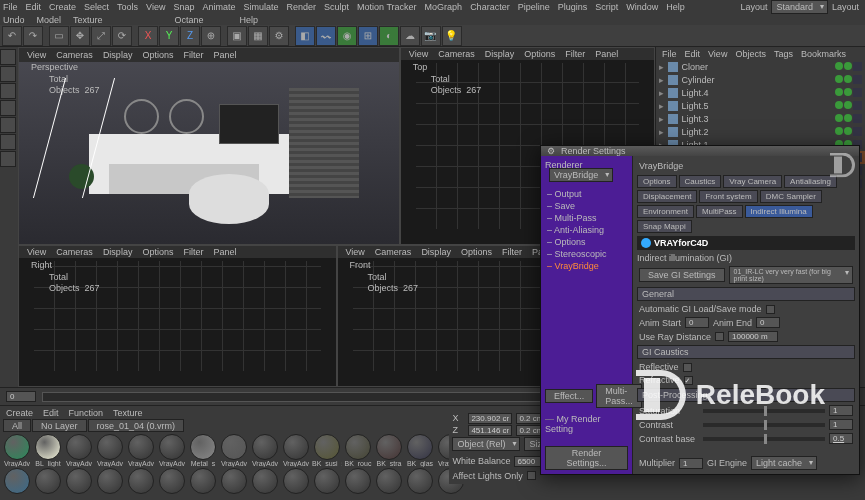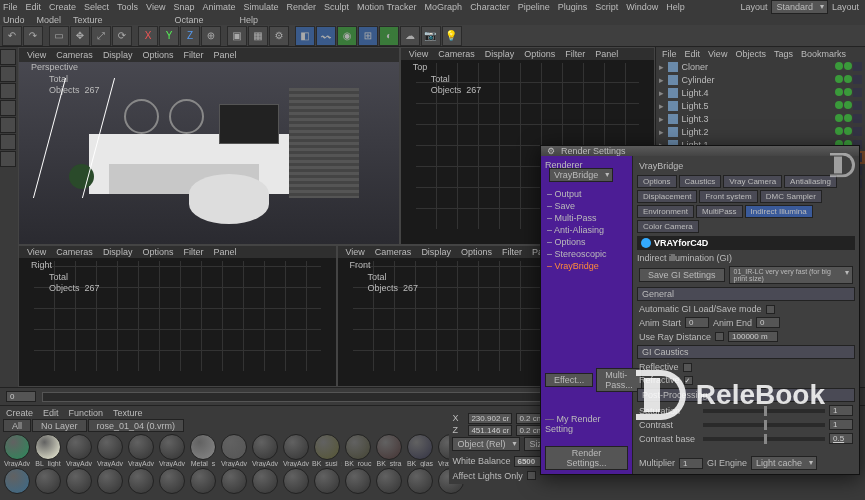--- a/index.html
+++ b/index.html
@@ -67,21 +67,21 @@
 .coords input{width:44px;background:#555;border:1px solid #222;color:#ccc;font-size:8px;padding:0 2px}
 
 
 .dialog{position:absolute;left:540px;top:145px;width:320px;height:330px;background:#3f3f3f;border:1px solid #111;box-shadow:0 4px 20px rgba(0,0,0,.6);display:flex;flex-direction:column}
 .dlg-title{height:18px;background:linear-gradient(#5a5a5a,#444);display:flex;align-items:center;padding:0 6px;font-size:10px}
 .dlg-body{flex:1;display:flex}
 .dlg-left{width:92px;background:#4c1d95;border-right:1px solid #222;padding:4px;display:flex;flex-direction:column;gap:6px;font-size:9px}
 .dlg-left .hdr{font-size:9px;margin-bottom:2px}
 .dlg-left .item{padding:1px 2px}
 .dlg-left .item.sel{color:#ff8a3a}
-.dlg-left .sub{color:#888;margin-top:16px}
+.dlg-left .sub{color:#888;margin-top:0}
 .dlg-right{flex:1;padding:4px;display:flex;flex-direction:column;gap:3px;font-size:9px;overflow:hidden}
 .dlg-right .toprow{display:flex;gap:2px;font-size:8px}
 .pill{background:#4a4a55;padding:1px 5px;border:1px solid #222;white-space:nowrap;font-size:8px}
 .pill.sel{background:#3a5a9a}
 .vray-logo{background:#222;padding:2px 4px;display:flex;align-items:center;gap:3px;font-size:9px}
 .vray-logo b{color:#fff}
 .section-hdr{background:#4a4a55;padding:1px 4px;font-size:9px;border:1px solid #222}
 .frow{display:flex;align-items:center;gap:4px;font-size:9px;padding:0 2px}
 .fin{background:#555;border:1px solid #222;color:#ccc;font-size:8px;padding:0 3px;height:11px}
 .chk{width:9px;height:9px;background:#555;border:1px solid #222;display:inline-block}
@@ -548,21 +548,21 @@
     <span>Y</span>
       <input value="359.022" style="">
   </div>
   <div class="cr">
     <span class="dd">Object (Rel)</span>
     <span class="dd">Size</span>
     <span class="btn">Apply</span>
   </div>
   <div class="cr" style="margin-top:4px">
     <span>White Balance</span>
-    <input class="fin" style="width: 34px; font-weight: bold;" value="6500">
+    <input class="fin" style="width: 34px;" value="6500">
     <span class="dd">Daylight (6500 K)</span>
   </div>
   <div class="cr">
     <span>Affect Lights Only</span>
     <span class="chk"></span>
   </div>
 </div>
 
 <div class="dialog">
   <div class="dlg-title">
@@ -597,21 +597,21 @@
           <span class="pill">Options</span>
           <span class="pill">Caustics</span>
           <span class="pill">Vray Camera</span>
           <span class="pill">Antialiasing</span>
           <span class="pill">Displacement</span>
           <span class="pill">Front system</span>
           <span class="pill">DMC Sampler</span>
           <span class="pill">Environment</span>
           <span class="pill">MultiPass</span>
           <span class="pill sel">Indirect Illumina</span>
-          <span class="pill">Color Camera</span>
+          <span class="pill">Snap Mappi</span>
         </div>
       <div class="vray-logo">
         <span style="width:10px;height:10px;background:#3af;border-radius:50%;display:inline-block"></span>
         <b>VRAYforC4D</b>
       </div>
       <div style="font-size:9px">Indirect illumination (GI)</div>
       <div class="frow">
         <span class="btn">Save GI Settings</span>
         <span class="dd" style="flex:1;font-size:7px">01_IR-LC very very fast (for big print size)</span>
       </div>

